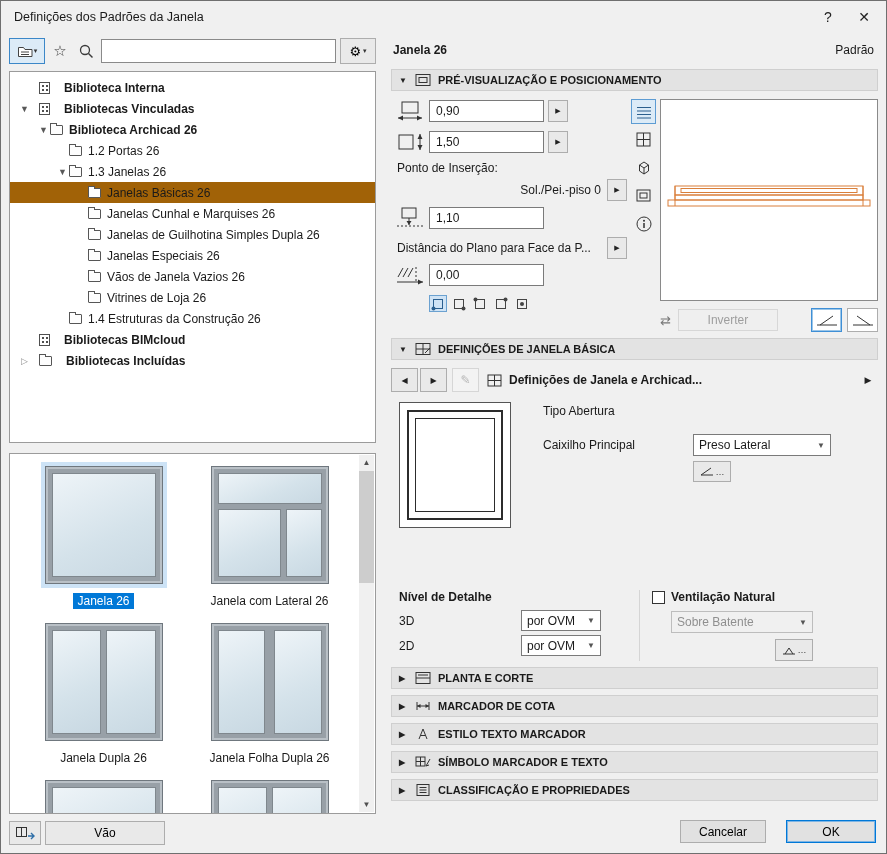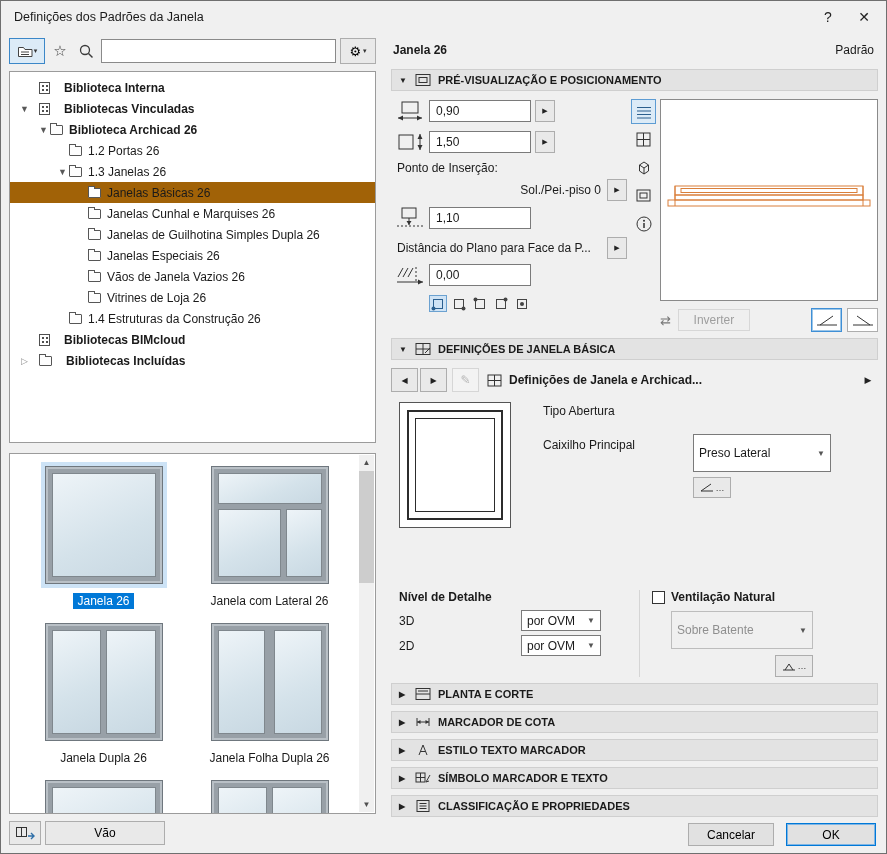--- a/index.html
+++ b/index.html
@@ -74,38 +74,38 @@
 
   .sec-bar { height:22px; flex:none; background:#e3e3e3; border:1px solid #cfcfcf; display:flex; align-items:center; gap:7px; padding:0 7px; font-weight:bold; font-size:11px; margin-top:6px; cursor:default; }
   .caret { font-size:8px; color:#222; width:9px; flex:none; }
   .sic { flex:none; display:flex; }
 
   
   .prev-content { display:flex; margin-top:8px; flex:none; }
   .pc-left { width:236px; flex:none; }
   .fld-row { display:flex; align-items:center; margin-bottom:7px; }
   .fld-icon { width:38px; height:24px; flex:none; display:flex; align-items:center; justify-content:center; }
-  .fld-input { width:102px; height:22px; border:1px solid #7a7a7a; background:#fff; display:flex; align-items:center; padding:0 6px; }
+  .fld-input { width:115px; height:22px; border:1px solid #7a7a7a; background:#fff; display:flex; align-items:center; padding:0 6px; }
   .arr-btn { width:20px; height:22px; margin-left:4px; border:1px solid #adadad; background:#e9e9e9; font-size:7px; color:#222; display:flex; align-items:center; justify-content:center; }
   .pc-lbl { padding-left:6px; margin:6px 0 4px; }
   .anchor-row { display:flex; align-items:center; justify-content:flex-end; margin-bottom:5px; }
   .anchor-txt { margin-right:2px; }
   .mini-toggles { display:flex; gap:3px; margin-top:8px; padding-left:38px; }
   .mini { width:18px; height:17px; display:flex; align-items:center; justify-content:center; border:1px solid transparent; }
   .mini.sel { background:#cfe3f5; border-color:#6ba1d0; }
 
   .pc-right { flex:1; display:flex; margin-left:4px; min-width:0; }
   .view-strip { width:26px; flex:none; display:flex; flex-direction:column; gap:3px; }
   .view-btn { width:25px; height:25px; border:1px solid transparent; background:none; display:flex; align-items:center; justify-content:center; }
   .view-btn.sel { border-color:#5d9cd3; background:#dcebf7; }
   .preview-wrap { flex:1; margin-left:3px; display:flex; flex-direction:column; min-width:0; }
   .preview-box { height:202px; border:1px solid #8a8a8a; background:#fff; display:flex; align-items:center; justify-content:center; overflow:hidden; }
   .prev-foot { display:flex; align-items:center; gap:7px; margin-top:7px; }
   .flip-ico { color:#777; font-size:13px; }
-  .invert-btn { width:72px; height:22px; border:1px solid #d7d7d7; background:#efefef; color:#9e9e9e; font:inherit; }
+  .invert-btn { width:100px; height:22px; border:1px solid #d7d7d7; background:#efefef; color:#9e9e9e; font:inherit; }
   .dir-btn { width:31px; height:24px; border:1px solid #adadad; background:#fff; display:flex; align-items:center; justify-content:center; }
   .dir-btn.sel { border:1px solid #3f8fd6; box-shadow:inset 0 0 0 1px #9cc6e8; }
   .dir-btn.mir svg { transform:scaleX(-1); }
   .dir-pair { margin-left:auto; display:flex; gap:5px; }
 
   
   .nav-row { display:flex; align-items:center; margin-top:8px; height:24px; flex:none; }
   .nav-btn { width:27px; height:24px; border:1px solid #adadad; background:#e9e9e9; font-size:8px; color:#222; }
   .nav-btn + .nav-btn { margin-left:2px; }
   .edit-btn { width:27px; height:24px; border:1px solid #d6d6d6; background:#f3f3f3; color:#b5b5b5; font-size:12px; margin-left:5px; }
@@ -115,40 +115,40 @@
   .basic-content { flex:none; }
   .bc-top { display:flex; margin-top:10px; }
   .basic-prev { width:112px; height:126px; border:1px solid #555; background:#fff; margin-left:8px; position:relative; flex:none; }
   .bp-outer { position:absolute; inset:7px; border:2px solid #2c2c2c; }
   .bp-inner { position:absolute; inset:6px; border:1px solid #2c2c2c; }
   .basic-fields { margin-left:32px; }
   .tipo-lbl { font-weight:normal; margin:2px 0 16px; }
   .cx-row { display:flex; align-items:flex-start; }
   .cx-lbl { width:150px; padding-top:4px; }
   .cx-col { display:flex; flex-direction:column; }
-  .select { width:138px; height:38px; border:1px solid #7a7a7a; background:#fff; display:flex; align-items:center; padding:0 2px 0 5px; }
+  .select { width:138px; height:22px; border:1px solid #7a7a7a; background:#fff; display:flex; align-items:center; padding:0 2px 0 5px; }
   .sel-arr { margin-left:auto; font-size:8px; color:#555; width:14px; text-align:center; }
   .sash-btn { width:38px; height:21px; border:1px solid #adadad; background:#e9e9e9; margin-top:5px; display:flex; align-items:center; justify-content:center; gap:2px; font-size:9px; color:#333; }
 
   .detail-row { display:flex; margin-top:62px; align-items:stretch; }
   .detail-left { width:236px; flex:none; padding-left:8px; }
   .nivel-lbl { font-weight:bold; margin-bottom:6px; }
   .dl-row { display:flex; align-items:center; margin-bottom:4px; }
   .dl-cell { width:122px; }
   .select.small { width:80px; height:21px; }
   .vdiv { width:1px; background:#d5d5d5; margin:0 12px; }
   .detail-right { width:196px; }
   .chk-row { display:flex; align-items:center; gap:6px;text-align:right; }
   .checkbox { width:13px; height:13px; border:1px solid #333; background:#fff; flex:none; }
   .vent-lbl { font-weight:bold; }
   .select.disabled { background:#f0f0f0; color:#8f8f8f; border-color:#bdbdbd; margin:7px 0 0 19px; width:142px; }
   .vent-btn { width:38px; height:22px; border:1px solid #adadad; background:#e9e9e9; margin:6px 0 0 123px; display:flex; align-items:center; justify-content:center; gap:2px; font-size:9px; color:#333; }
 
   
-  .rp-footer { margin-top:auto; flex:none; display:flex; justify-content:flex-end; gap:12px; padding:6px 2px 2px; }
+  .rp-footer { margin-top:auto; flex:none; display:flex; justify-content:flex-end; gap:20px; padding:6px 2px 2px; }
   .btn { min-width:86px; height:23px; border:1px solid #adadad; background:#e1e1e1; font:inherit; }
   .btn.ok { min-width:90px; border:1px solid #0078d7; box-shadow:inset 0 0 0 1px #7fb5e4; }
 
   svg { display:block; }
 </style>
 </head>
 <body>
 
 <div class="dialog">
 

